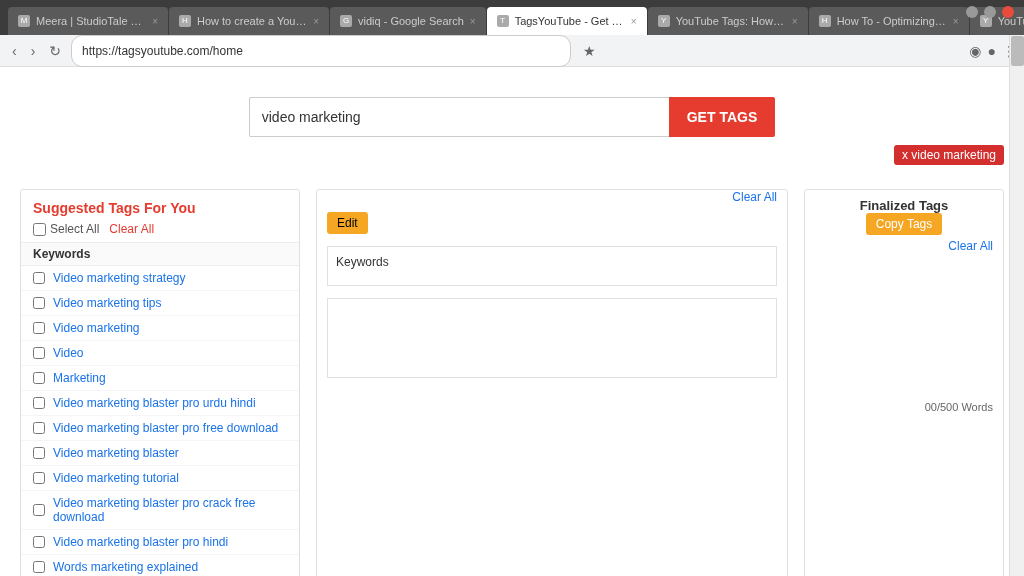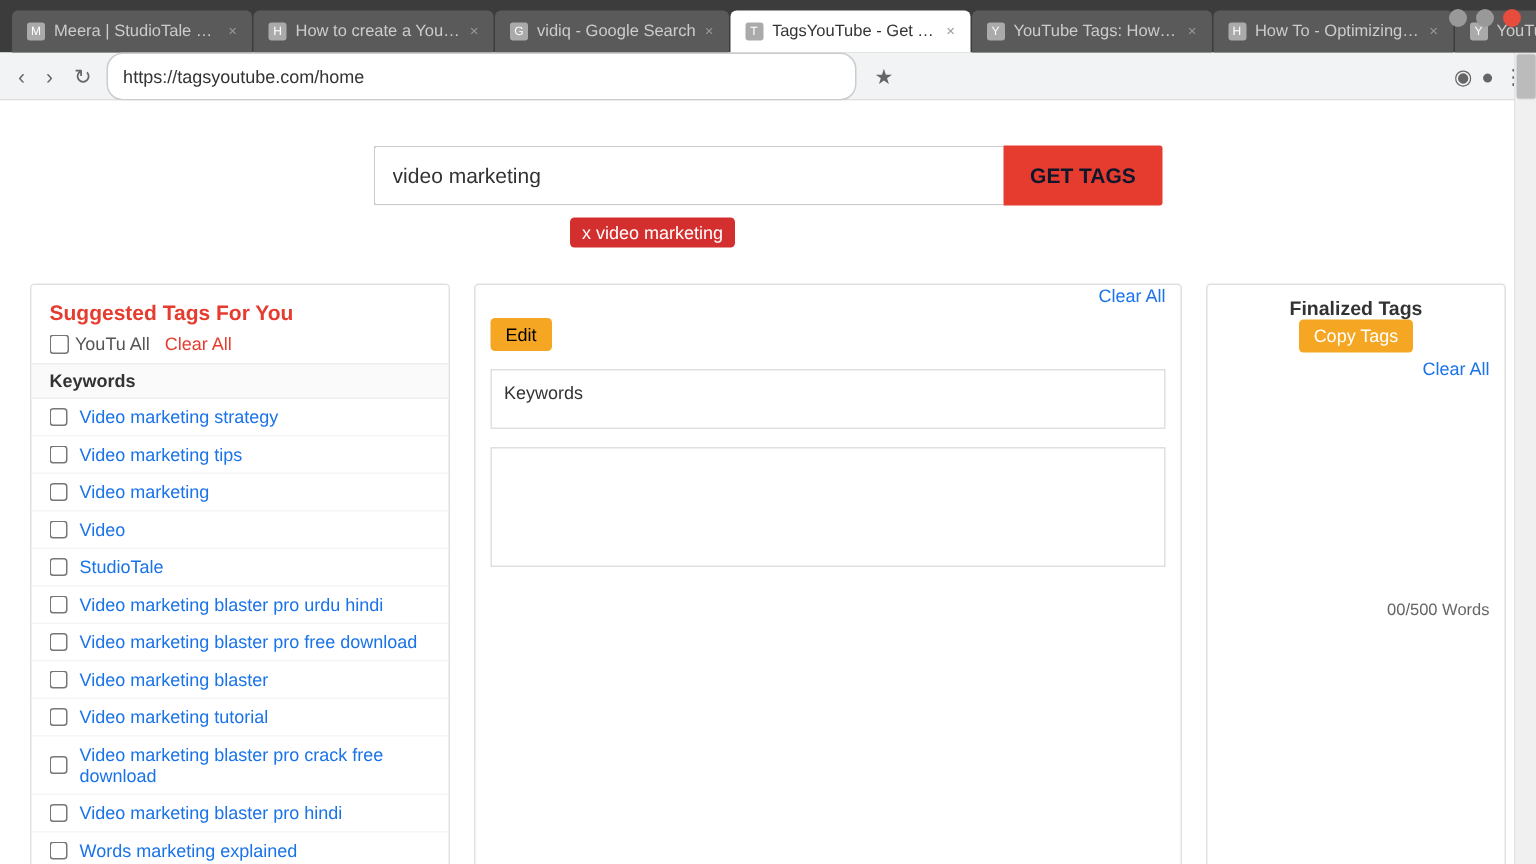--- a/index.html
+++ b/index.html
@@ -118,21 +118,21 @@
       border: 1px solid #ccc;
       border-right: none;
       padding: 0 12px;
       font-size: 14px;
       outline: none;
       border-radius: 2px 0 0 2px;
       color: #333;
     }
     .get-tags-btn {
       background: #e63c2f;
-      color: #0f172a;
+      color: #ffffff;
       border: none;
       height: 40px;
       padding: 0 18px;
       font-size: 14px;
       font-weight: bold;
       cursor: pointer;
       border-radius: 0 2px 2px 0;
       white-space: nowrap;
     }
 
@@ -410,33 +410,33 @@
   </div>
 </div>
 
 <div class="page-content">
 
   <div class="search-area">
     <input class="search-input" type="text" value="video marketing" style="">
     <button class="get-tags-btn">GET TAGS</button>
   </div>
 
-  <div style="margin-left: 0; display:flex; justify-content:flex-start; padding-left: 180px;">
+  <div style="margin-left: 0; display:flex; justify-content:flex-end; padding-left: 180px;">
     <span class="tag-chip">x video marketing</span>
   </div>
 
   <div class="columns-area">
 
     <div class="suggested-col">
       <div class="col-header">
         <div class="col-title">Suggested Tags For You</div>
         <div class="select-row">
           <label>
             <input type="checkbox" style="">
-            <span>YouTu All</span>
+            <span>Select All</span>
           </label>
           <a>Clear All</a>
         </div>
       </div>
       <div class="keywords-label">Keywords</div>
       <div class="keyword-list">
 
       <div class="keyword-item">
             <input type="checkbox" style="">
             <span>Video marketing strategy</span>
@@ -448,21 +448,21 @@
           <div class="keyword-item">
             <input type="checkbox" style="">
             <span>Video marketing</span>
           </div>
           <div class="keyword-item">
             <input type="checkbox" style="">
             <span>Video</span>
           </div>
           <div class="keyword-item">
             <input type="checkbox" style="">
-            <span>StudioTale</span>
+            <span>Marketing</span>
           </div>
           <div class="keyword-item">
             <input type="checkbox" style="">
             <span>Video marketing blaster pro urdu hindi</span>
           </div>
           <div class="keyword-item">
             <input type="checkbox" style="">
             <span>Video marketing blaster pro free download</span>
           </div>
           <div class="keyword-item">

